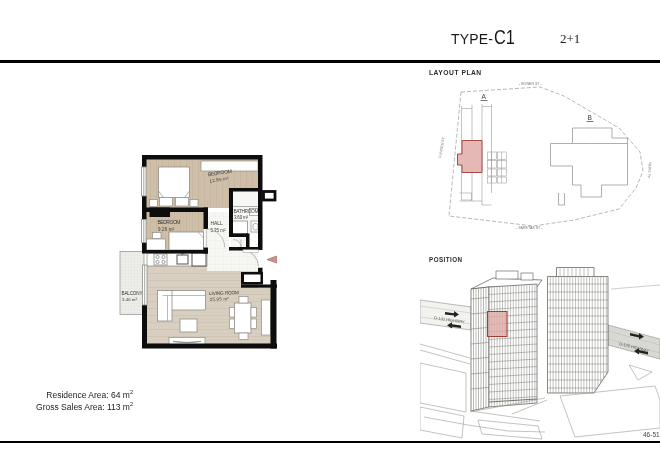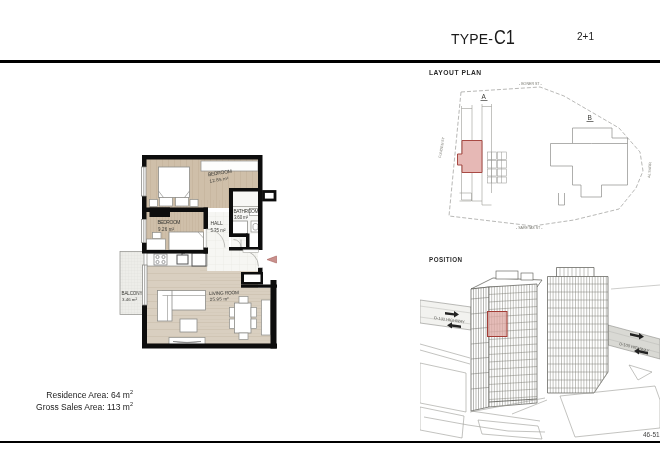--- a/index.html
+++ b/index.html
@@ -8,21 +8,21 @@
 .lbl{color:#2a2a2a;font-weight:bold;letter-spacing:1px}
 </style>
 </head>
 <body>
 
 <div class="abs" style="left:440px;top:22px;width:160px;height:28px;color:#1a1a1a;">
   <span style="position:absolute;left:11px;top:9px;font-size:14px;letter-spacing:0.2px;">TYPE-</span>
     <span style="position:absolute;left:53.5px;top:3px;font-size:20.5px;letter-spacing:0px;transform:scaleX(.8);transform-origin:left;">C1</span>
 </div>
 
-<div class="abs" style="left:577px;top:31px;font-size:10px;color:#1a1a1a;">2+1</div>
+<div class="abs" style="left:560px;top:31px;font-size:13px;color:#1a1a1a;font-family:Liberation Serif, serif;">2+1</div>
 
 <div class="abs" style="left:0;top:60px;width:660px;height:3px;background:#000"></div>
 
 <div class="abs" style="left:0;top:440.8px;width:660px;height:1.8px;background:#000"></div>
 
 <div class="abs" style="left:643px;top:430.5px;font-size:6.5px;color:#444;white-space:nowrap;">46-51</div>
 
 <div class="abs" style="left:13px;top:389px;width:120px;text-align:right;font-size:8.5px;color:#1a1a1a;">Residence Area: 64 m<sup style="font-size:5.5px">2</sup></div>
 
 <div class="abs" style="left:13px;top:400.5px;width:120px;text-align:right;font-size:8.5px;color:#1a1a1a;">Gross Sales Area: 113 m<sup style="font-size:5.5px">2</sup></div>

